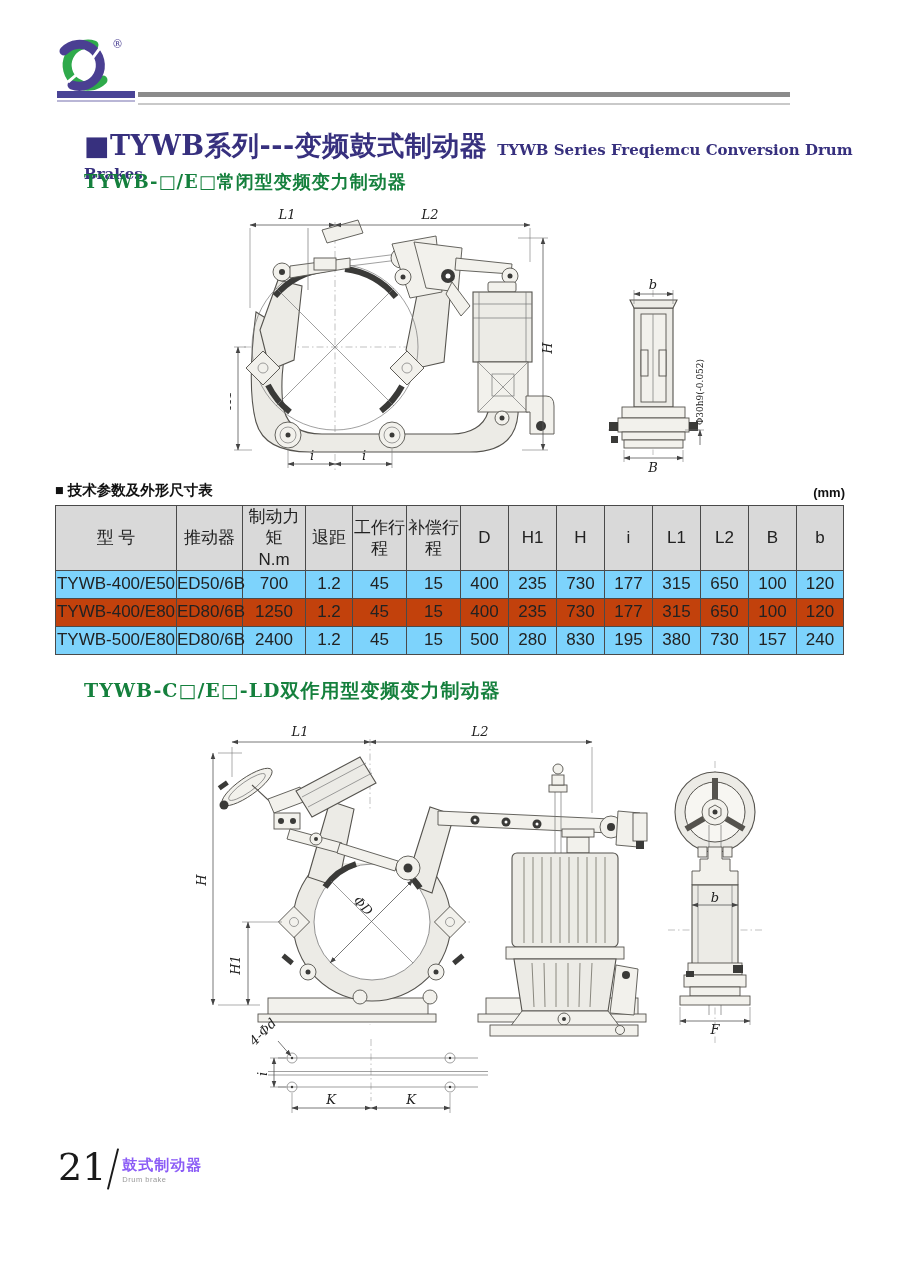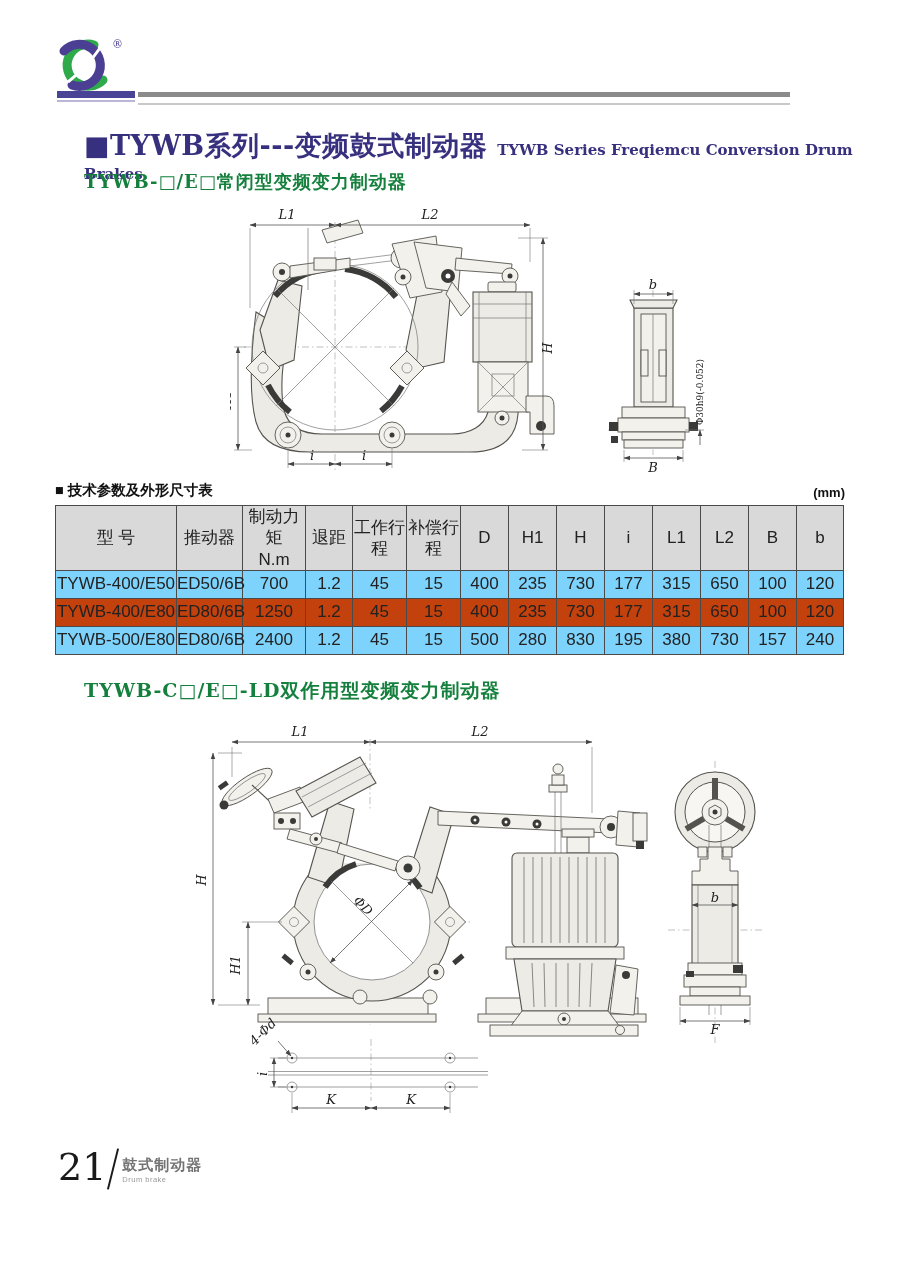--- a/index.html
+++ b/index.html
@@ -41,21 +41,21 @@
   .out{stroke:#55534e;stroke-width:1.1;fill:#ecebe6;}
   .out2{stroke:#55534e;stroke-width:0.9;fill:#f2f1ec;}
   .thin{stroke:#777;stroke-width:0.7;fill:none;}
   .dark{fill:#3a3a38;stroke:none;}
   .shoe{stroke:#3a3a38;stroke-width:6;fill:none;}
 
   
   #footer{display:flex;align-items:flex-start;}
   #page-num{font-family:"DejaVu Serif","Liberation Serif",serif;font-size:38px;color:#1a1a1a;line-height:1;}
   #footer-slash{width:2px;height:42px;background:#1a1a1a;transform:rotate(14deg);margin:0 8px 0 6px;}
-  #footer-cat-cn{font-size:15px;font-weight:bold;color:#737373;margin-top:8px;letter-spacing:1px;}
+  #footer-cat-cn{font-size:15px;font-weight:bold;color:#8b5cf6;margin-top:8px;letter-spacing:1px;}
   #footer-cat-en{font-size:7.5px;color:#9a9a9a;letter-spacing:0.5px;}
 </style>
 </head>
 <body>
 
 <div id="page">
 
   <div class="abs" style="left:50px;top:36px;width:118px;height:58px;">
     <svg width="118" height="58" viewBox="0 0 118 58">
       <path d="M44,9 A21,21 0 1 0 53,44" fill="none" stroke="#2faa4b" stroke-width="9" stroke-linecap="round"></path>

